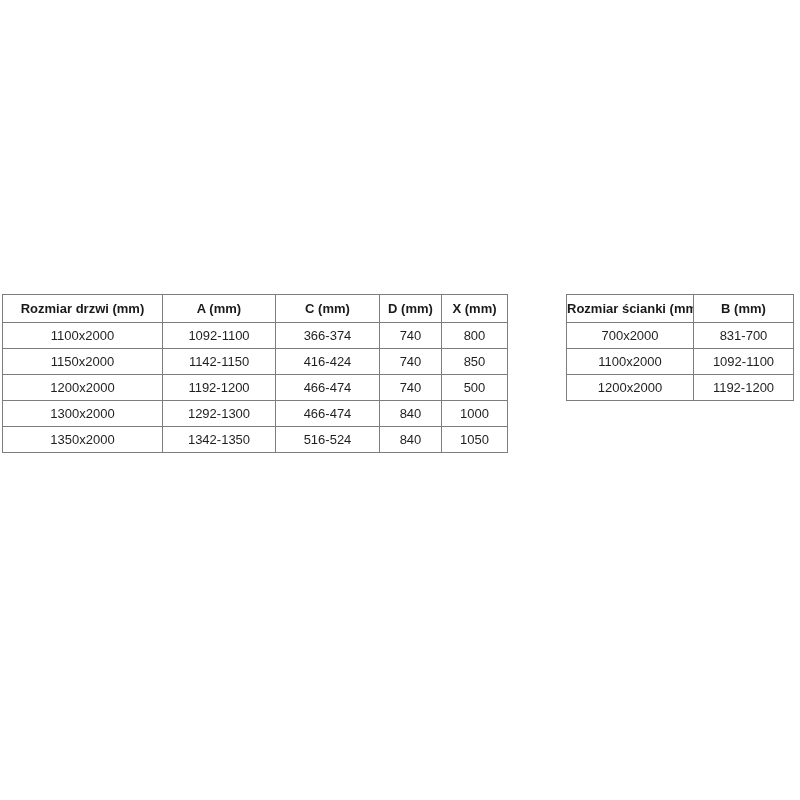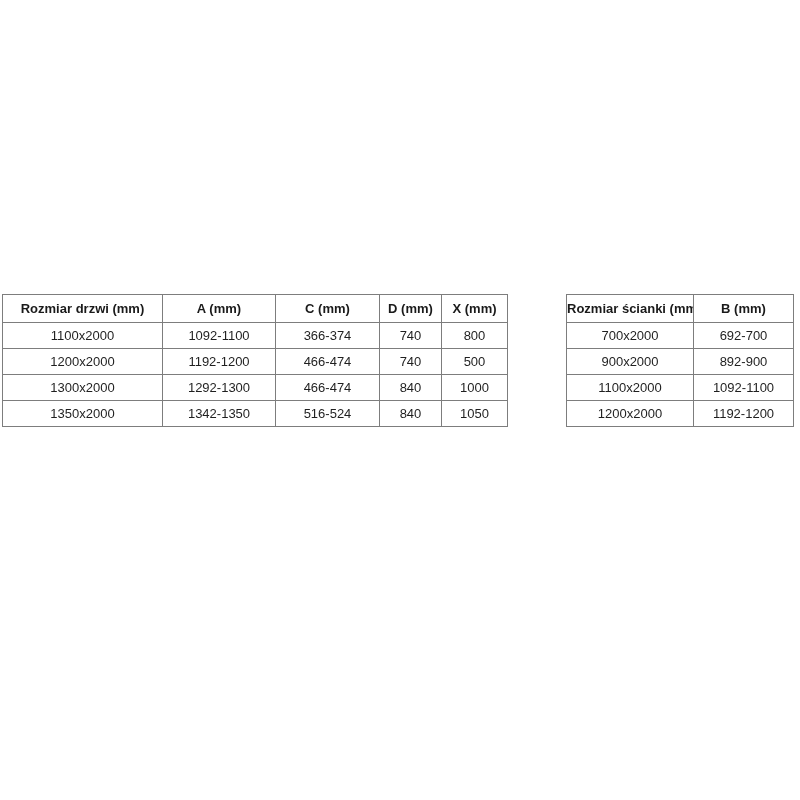--- a/index.html
+++ b/index.html
@@ -77,20 +77,27 @@
     </thead>
     <tbody>
       <tr>
         <td>1100x2000</td>
         <td>1092-1100</td>
         <td>366-374</td>
         <td>740</td>
         <td>800</td>
       </tr>
       <tr>
+        <td>1150x2000</td>
+        <td>1142-1150</td>
+        <td>416-424</td>
+        <td>740</td>
+        <td>850</td>
+      </tr>
+      <tr>
         <td>1200x2000</td>
         <td>1192-1200</td>
         <td>466-474</td>
         <td>740</td>
         <td>500</td>
       </tr>
       <tr>
         <td>1300x2000</td>
         <td>1292-1300</td>
         <td>466-474</td>
@@ -114,25 +121,21 @@
     </colgroup>
     <thead>
       <tr>
         <th>Rozmiar ścianki (mm)</th>
         <th>B (mm)</th>
       </tr>
     </thead>
     <tbody>
       <tr>
         <td>700x2000</td>
-        <td>692-700</td>
-      </tr>
-      <tr>
-        <td>900x2000</td>
-        <td>892-900</td>
+        <td>831-700</td>
       </tr>
       <tr>
         <td>1100x2000</td>
         <td>1092-1100</td>
       </tr>
       <tr>
         <td>1200x2000</td>
         <td>1192-1200</td>
       </tr>
     </tbody>

